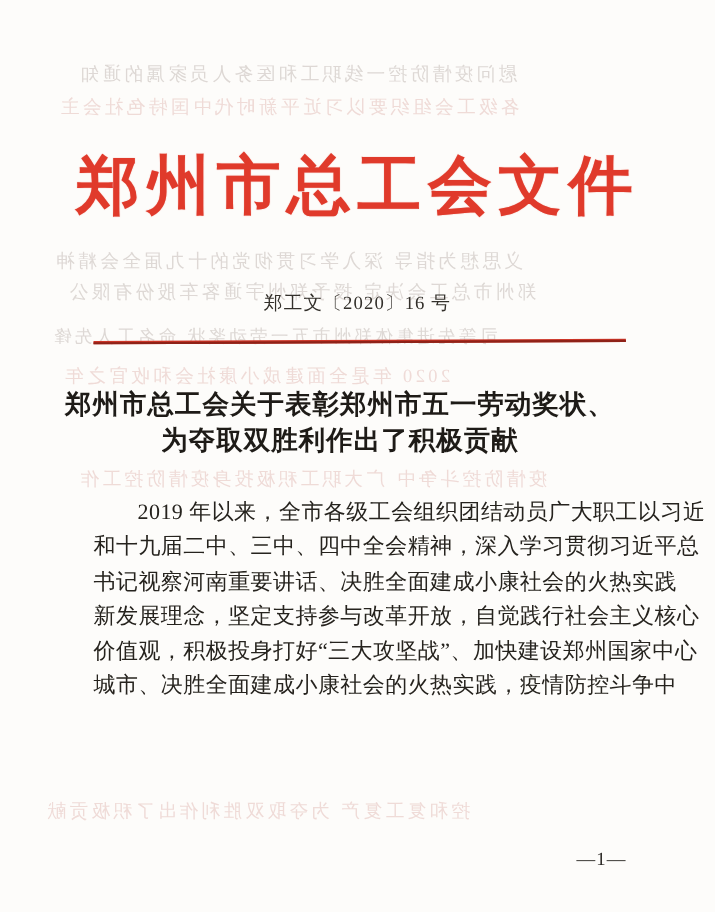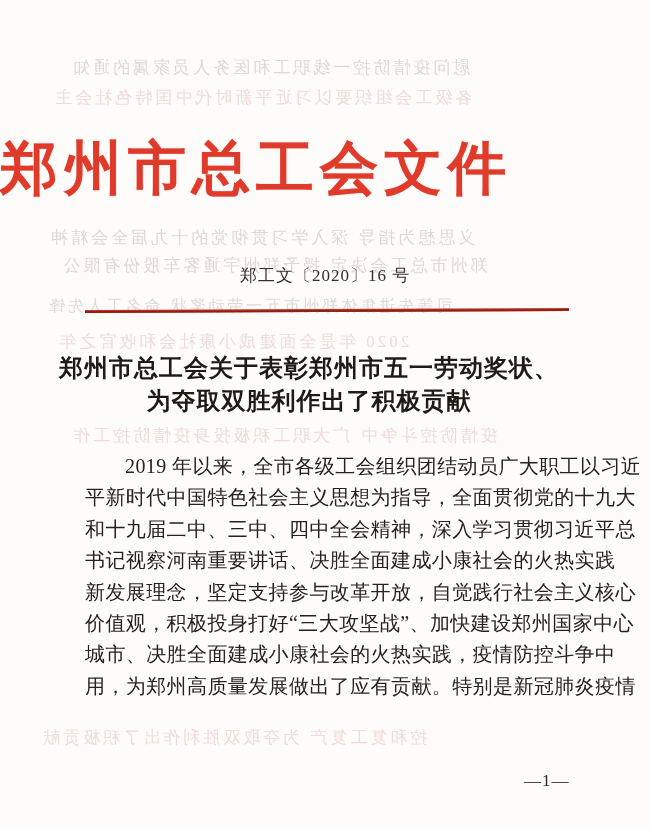--- a/index.html
+++ b/index.html
@@ -34,20 +34,21 @@
   .bt5 { top: 296px; left: 46px;  font-size: 16px; }
   .bt6 { top: 330px; left: 56px;  }
   .bt7 { top: 424px; left: 70px;  }
   .bt8 { top: 726px; left: 40px;  }
 
   .header-title {
     position: absolute;
     top: 130px;
     left: 0;
     width: 100%;
+    text-align: center;
     color: #e03a2b;
     font-size: 58px;
     font-weight: bold;
     letter-spacing: 6px;
     text-shadow: 0 0 1px rgba(224, 58, 43, 0.55);
     white-space: nowrap;
   }
 
   .doc-number {
     position: absolute;
@@ -125,24 +126,22 @@
 
   <div class="red-rule"></div>
 
   <div class="doc-title">
     <div>郑州市总工会关于表彰郑州市五一劳动奖状、</div>
     <div>为夺取双胜利作出了积极贡献</div>
   </div>
 
   <div class="body-text">
     <div class="body-line indent">2019 年以来，全市各级工会组织团结动员广大职工以习近</div>
-    <div class="body-line">平新时代中国特色社会主义思想为指导，全面贯彻党的十九大</div>
     <div class="body-line">和十九届二中、三中、四中全会精神，深入学习贯彻习近平总</div>
     <div class="body-line">书记视察河南重要讲话、决胜全面建成小康社会的火热实践</div>
     <div class="body-line">新发展理念，坚定支持参与改革开放，自觉践行社会主义核心</div>
     <div class="body-line">价值观，积极投身打好“三大攻坚战”、加快建设郑州国家中心</div>
     <div class="body-line">城市、决胜全面建成小康社会的火热实践，疫情防控斗争中</div>
-    <div class="body-line">用，为郑州高质量发展做出了应有贡献。特别是新冠肺炎疫情</div>
   </div>
 
   <div class="page-number">—1—</div>
 
 </div>
 
 </body></html>

